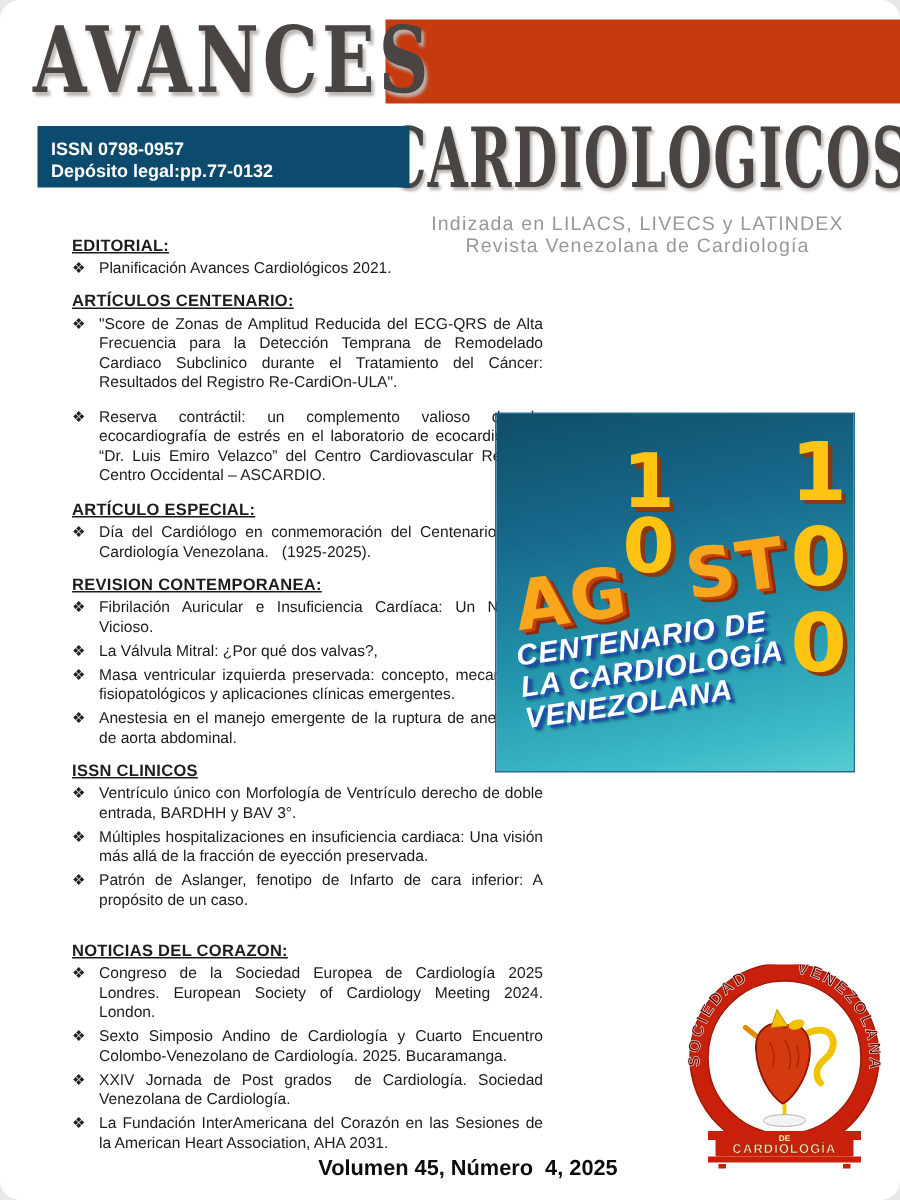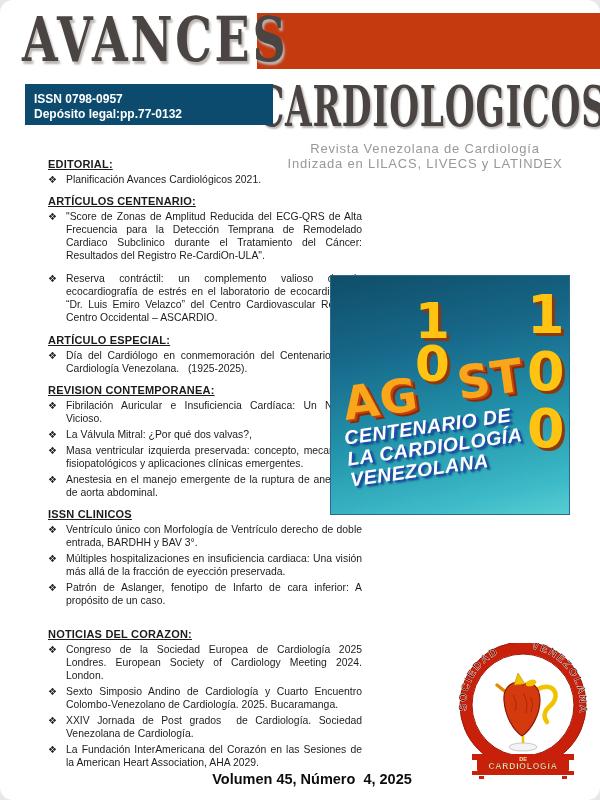--- a/index.html
+++ b/index.html
@@ -92,22 +92,22 @@
 <div class="page">
 
   <div class="red-block-top"></div>
   <div class="title-avances">AVANCES</div>
   <div class="title-cardio">CARDIOLOGICOS</div>
   <div class="red-block-left">
     <div>ISSN 0798-0957</div>
     <div>Depósito legal:pp.77-0132</div>
   </div>
   <div class="subtitle">
+    <div>Indizada en LILACS, LIVECS y LATINDEX</div>
     <div>Revista Venezolana de Cardiología</div>
-    <div>Indizada en LILACS, LIVECS y LATINDEX</div>
   </div>
 
   <div class="toc">
 
     <div class="toc-section">
       <div class="toc-heading">EDITORIAL:</div>
       <div class="toc-item">
         <span class="bullet">❖</span>
         <span class="item-text">Planificación Avances Cardiológicos 2021.</span>
       </div>
@@ -178,21 +178,21 @@
       <div class="toc-item">
         <span class="bullet">❖</span>
         <span class="item-text">Sexto Simposio Andino de Cardiología y Cuarto Encuentro Colombo-Venezolano de Cardiología. 2025. Bucaramanga.</span>
       </div>
       <div class="toc-item">
         <span class="bullet">❖</span>
         <span class="item-text">XXIV Jornada de Post grados  de Cardiología. Sociedad Venezolana de Cardiología.</span>
       </div>
       <div class="toc-item">
         <span class="bullet">❖</span>
-        <span class="item-text">La Fundación InterAmericana del Corazón en las Sesiones de la American Heart Association, AHA 2029.</span>
+        <span class="item-text">La Fundación InterAmericana del Corazón en las Sesiones de la American Heart Association, AHA 2031.</span>
       </div>
     </div>
   </div>
 
   <div class="poster">
     <div class="digit-col col1">
       <span>1</span>
       <span>0</span>
     </div>
     <div class="digit-col col2">

